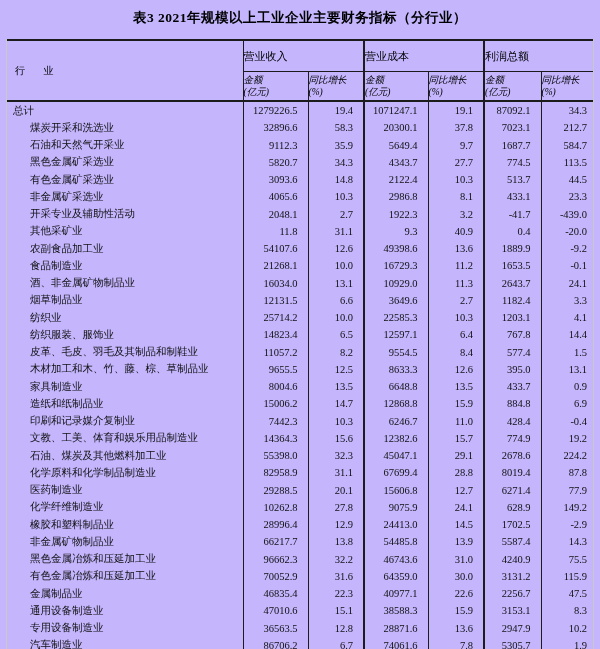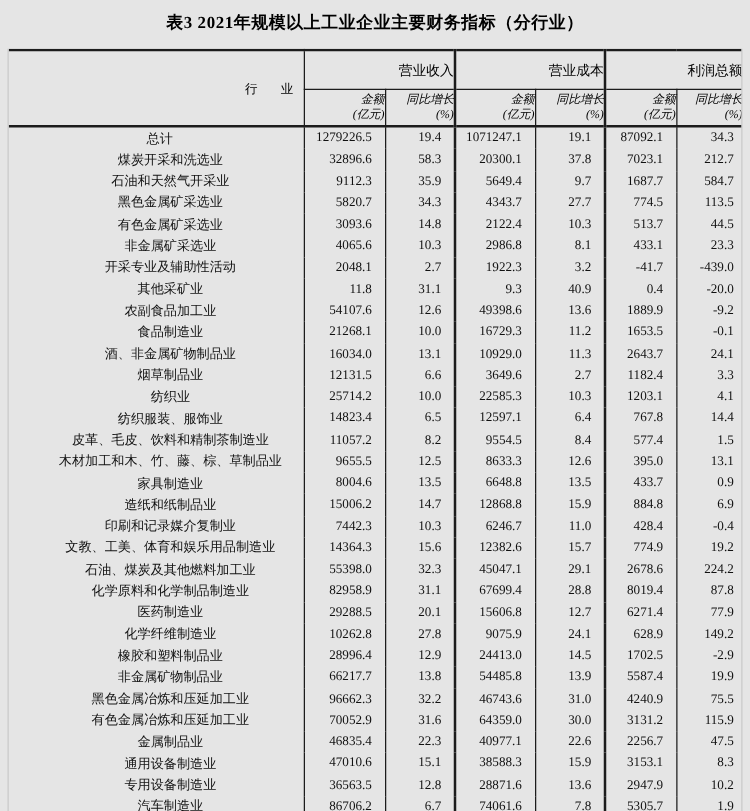--- a/index.html
+++ b/index.html
@@ -1,55 +1,55 @@
 <!DOCTYPE html>
 <html><head>
 <meta charset="utf-8">
 <style>
   html,body{margin:0;padding:0;background:#ffffff;}
   body{
     width:600px;height:649px;overflow:hidden;
     font-family:"Liberation Serif","DejaVu Serif",serif;
     color:#1a1a1a;
   }
-  .page{position:relative;width:600px;height:649px;background:#e5e5e5;}
+  .page{position:relative;width:600px;height:649px;background:#c4b5fd;}
   .title{
     padding-top:5px;height:32px;line-height:26px;
     text-align:center;font-weight:bold;font-size:13.5px;color:#000;
     letter-spacing:.5px;
   }
   .table-wrap{
     position:absolute;left:6px;right:6px;top:39px;bottom:0;
     border-left:1px solid #c9c9c9;border-right:1px solid #c9c9c9;
     overflow:hidden;
   }
   table{
     width:100%;border-collapse:collapse;table-layout:fixed;
     font-size:10.5px;color:#111;
   }
   col.c-industry{width:236px;}
   col.c-amt1{width:65px;} col.c-gr1{width:56px;}
   col.c-amt2{width:64px;} col.c-gr2{width:56px;}
   col.c-amt3{width:57px;} col.c-gr3{width:53px;}
 
   thead{border-top:2px solid #1c1c1c;border-bottom:2px solid #1c1c1c;}
-  th{font-weight:normal;text-align:right;vertical-align:middle;padding:0;color:#000;}
+  th{font-weight:normal;text-align:left;vertical-align:middle;padding:0;color:#000;}
   .grp-row th{height:30px;font-size:11px;}
   .sub-row th{height:28px;font-size:9.5px;line-height:12px;font-style:italic;}
   th.industry{font-size:10px;letter-spacing:8px;text-indent:8px;}
 
   .bl1{border-left:1px solid #1c1c1c;}
   .bl2{border-left:2px solid #1c1c1c;}
   .bb1{border-bottom:1px solid #1c1c1c;}
 
   tbody td{
     height:17.25px;padding:0;vertical-align:middle;
     white-space:nowrap;overflow:hidden;
   }
-  td.name{text-align:center;padding-left:6px;font-size:10.5px;}
+  td.name{text-align:left;padding-left:6px;font-size:10.5px;}
   tr.indent td.name{padding-left:23px;margin-top:36px;}
   td.num{text-align:right;padding-right:10px;font-size:10.5px;}
   td.num.last{padding-right:7px;}
 </style>
 </head>
 <body>
 
 <div class="page">
   <div class="title">表3  2021年规模以上工业企业主要财务指标（分行业）</div>
 
@@ -201,21 +201,21 @@
           <tr class="indent">
             <td class="name">纺织服装、服饰业</td>
             <td class="num bl1">14823.4</td>
             <td class="num bl1">6.5</td>
             <td class="num bl2">12597.1</td>
             <td class="num bl1">6.4</td>
             <td class="num bl2">767.8</td>
             <td class="num bl1 last">14.4</td>
           </tr>
           <tr class="indent">
-            <td class="name">皮革、毛皮、饮料和精制茶制造业</td>
+            <td class="name">皮革、毛皮、羽毛及其制品和制鞋业</td>
             <td class="num bl1">11057.2</td>
             <td class="num bl1">8.2</td>
             <td class="num bl2">9554.5</td>
             <td class="num bl1">8.4</td>
             <td class="num bl2">577.4</td>
             <td class="num bl1 last">1.5</td>
           </tr>
           <tr class="indent">
             <td class="name">木材加工和木、竹、藤、棕、草制品业</td>
             <td class="num bl1">9655.5</td>
@@ -306,21 +306,21 @@
             <td class="num bl2">1702.5</td>
             <td class="num bl1 last">-2.9</td>
           </tr>
           <tr class="indent">
             <td class="name">非金属矿物制品业</td>
             <td class="num bl1">66217.7</td>
             <td class="num bl1">13.8</td>
             <td class="num bl2">54485.8</td>
             <td class="num bl1">13.9</td>
             <td class="num bl2">5587.4</td>
-            <td class="num bl1 last">19.9</td>
+            <td class="num bl1 last">14.3</td>
           </tr>
           <tr class="indent">
             <td class="name">黑色金属冶炼和压延加工业</td>
             <td class="num bl1">96662.3</td>
             <td class="num bl1">32.2</td>
             <td class="num bl2">46743.6</td>
             <td class="num bl1">31.0</td>
             <td class="num bl2">4240.9</td>
             <td class="num bl1 last">75.5</td>
           </tr>

